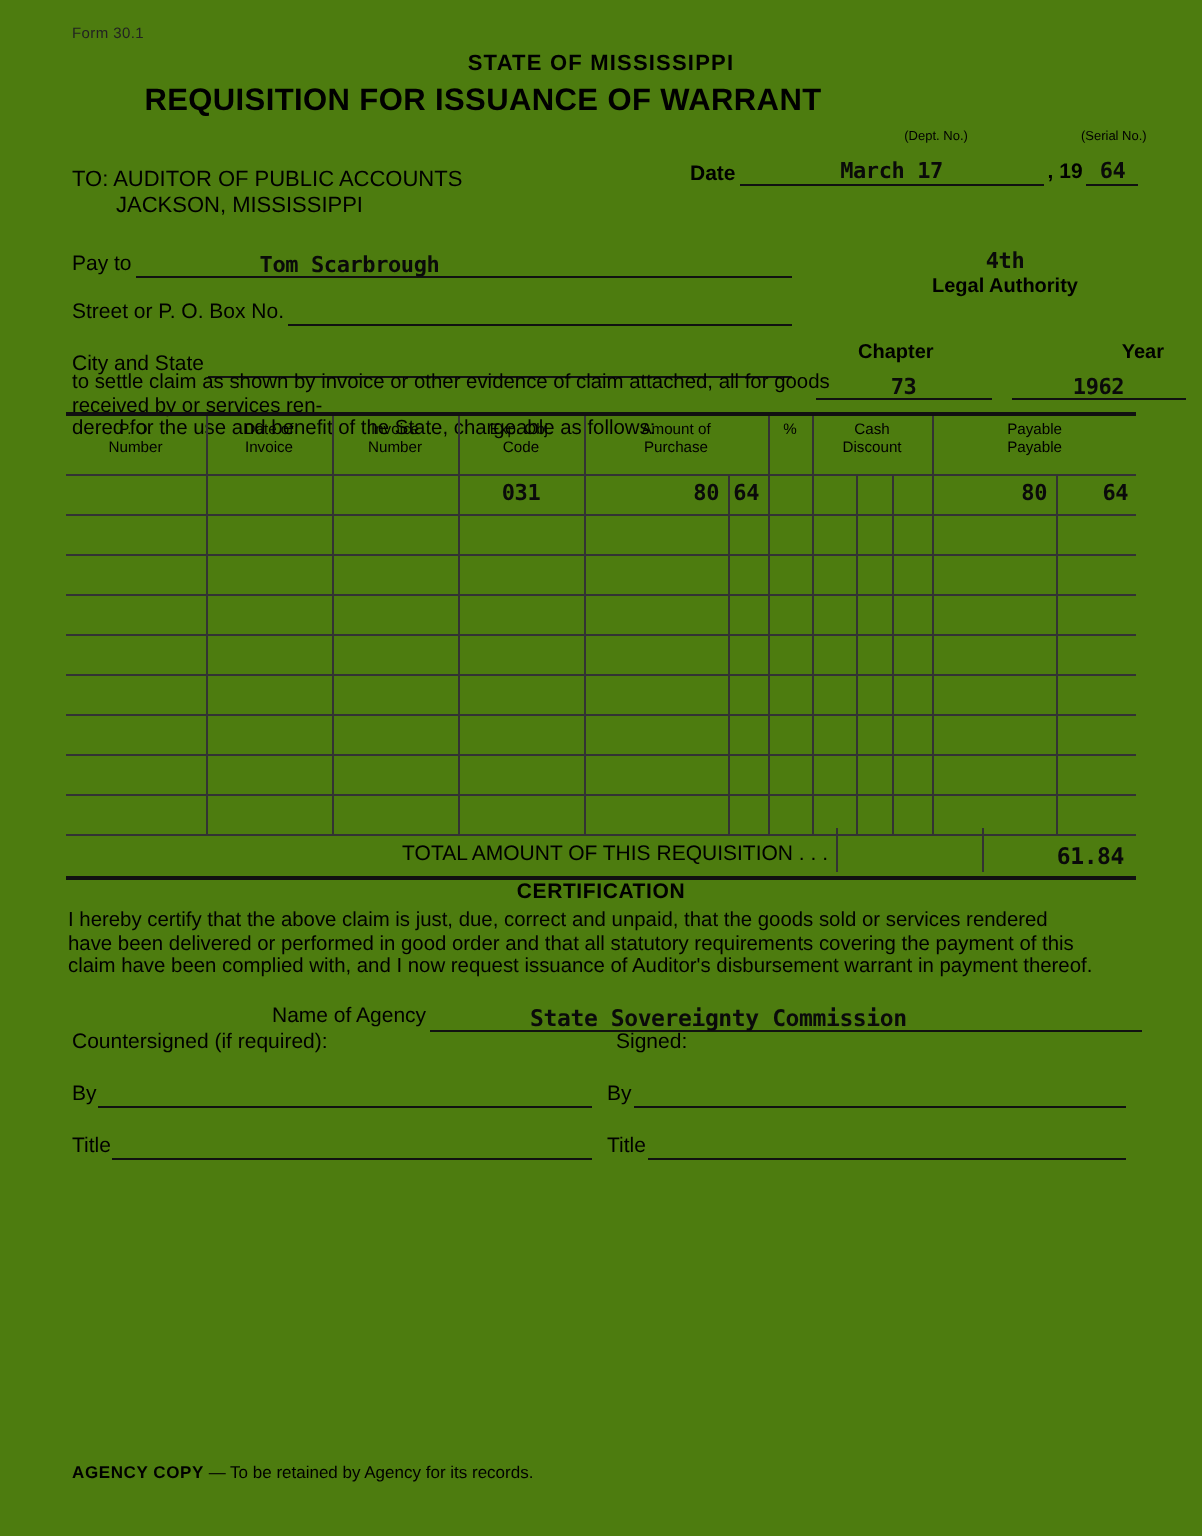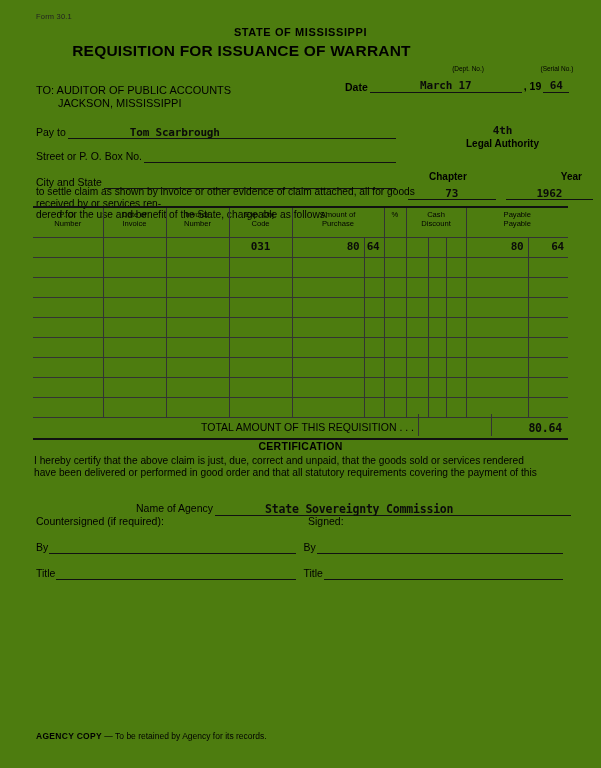--- a/index.html
+++ b/index.html
@@ -695,30 +695,31 @@
               <span class="cellval ink"></span>
             </td>
           </tr>
         </tbody>
     </table>
 
     <div class="abs" id="total-row" style="left:0; top:208px">
       <span id="total-label">TOTAL AMOUNT OF THIS REQUISITION . . .</span>
       <span id="total-mid"></span>
       <span id="total-amt">
-        <span class="val ink">80.64</span>
+        <span class="val ink">61.84</span>
       </span>
     </div>
     <div class="abs" id="tbl-bottom-rule" style="left:0; top:232px"></div>
   </div>
 
   <div class="abs center" id="cert-title">CERTIFICATION</div>
   <div class="abs" id="cert-body">
     <div>I hereby certify that the above claim is just, due, correct and unpaid, that the goods sold or services rendered</div>
     <div>have been delivered or performed in good order and that all statutory requirements covering the payment of this</div>
+    <div>claim have been complied with, and I now request issuance of Auditor's disbursement warrant in payment thereof.</div>
   </div>
 
   <div class="abs" id="agency-row">
     <span class="lab">Name of Agency</span>
     <span class="line">
       <span class="val ink">State Sovereignty Commission</span>
     </span>
   </div>
 
   <div class="abs" id="sig-head">

